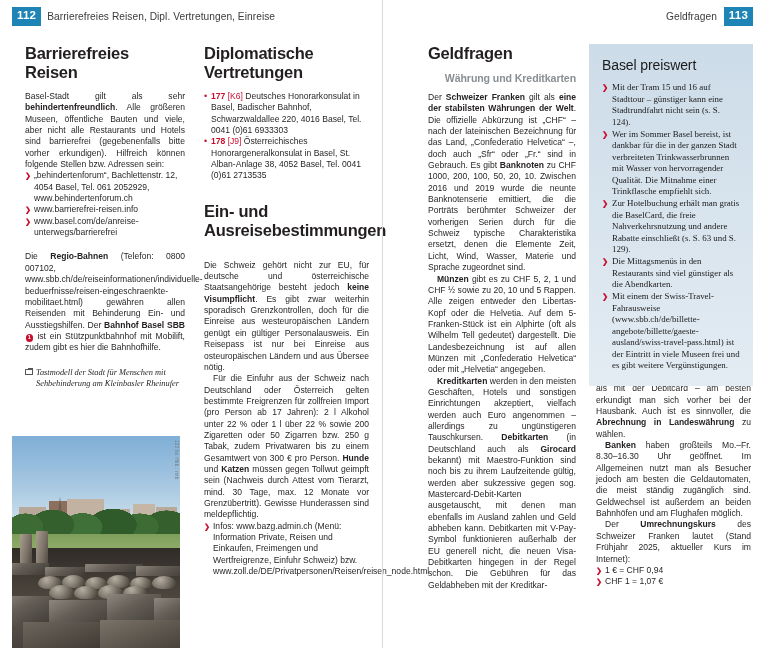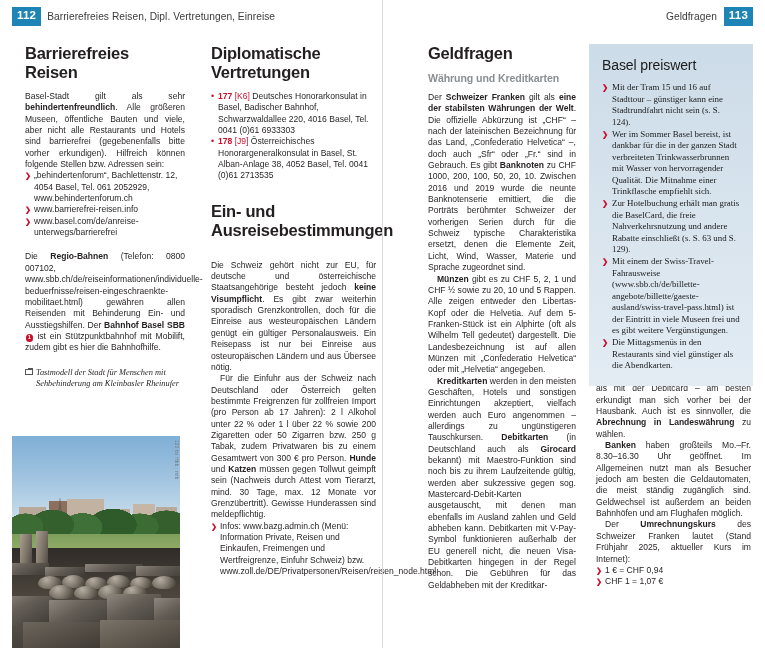--- a/index.html
+++ b/index.html
@@ -56,21 +56,21 @@
   
   .col {
     position: absolute;
     top: 44px;
     font-size: 8.55px;
     line-height: 11.35px;
     text-align: justify;
     hyphens: manual;
   }
   .col-1 { left: 25px;  width: 160px; }
-  .col-2 { left: 211px; width: 165px; }
+  .col-2 { left: 204px; width: 165px; }
   .col-3 { left: 428px; width: 148px; }
   .col-4 { left: 596px; width: 155px; top: 372px; }
 
   
   h1.sec {
     font-size: 16.5px;
     font-weight: bold;
     line-height: 19px;
     margin: 0 0 9px 0;
     letter-spacing: -.25px;
@@ -79,21 +79,21 @@
     hyphens: none;
   }
   h1.sec.tight { margin-bottom: 20px; }
   h2.sub {
     font-size: 10.6px;
     font-weight: bold;
     line-height: 13px;
     margin: 0 0 7px 0;
     color: #8a8f93;
     letter-spacing: -.1px;
-    text-align: left;
+    text-align: right;
   }
   .spacer-lg { height: 20px; }
   .spacer-md { height: 13px; }
 
   
   p.body {
     margin: 0;
     text-align: justify;
   }
   p.body + p.body { text-indent: 9px; }
@@ -443,18 +443,18 @@
       <li>CHF 1 = 1,07 €</li>
     </ul>
   </div>
 
   <div class="infobox">
     <h3>Basel preiswert</h3>
     <ul>
       <li>Mit der Tram 15 und 16 auf Stadttour – günstiger kann eine Stadtrundfahrt nicht sein (s. S. 124).</li>
       <li>Wer im Sommer Basel bereist, ist dankbar für die in der ganzen Stadt verbreiteten Trinkwasserbrunnen mit Wasser von hervorragender Qualität. Die Mitnahme einer Trinkflasche empfiehlt sich.</li>
       <li>Zur Hotelbuchung erhält man gratis die BaselCard, die freie Nahverkehrsnutzung und andere Rabatte einschließt (s. S. 63 und S. 129).</li>
+      <li>Die Mittagsmenüs in den Restaurants sind viel günstiger als die Abendkarten.</li>
       <li>Mit einem der Swiss-Travel-Fahrausweise (www.sbb.ch/de/billette-angebote/billette/gaeste-ausland/swiss-travel-pass.html) ist der Eintritt in viele Museen frei und es gibt weitere Vergünstigungen.</li>
-      <li>Die Mittagsmenüs in den Restaurants sind viel günstiger als die Abendkarten.</li>
     </ul>
   </div>
 
 </div>
 
 </body></html>

